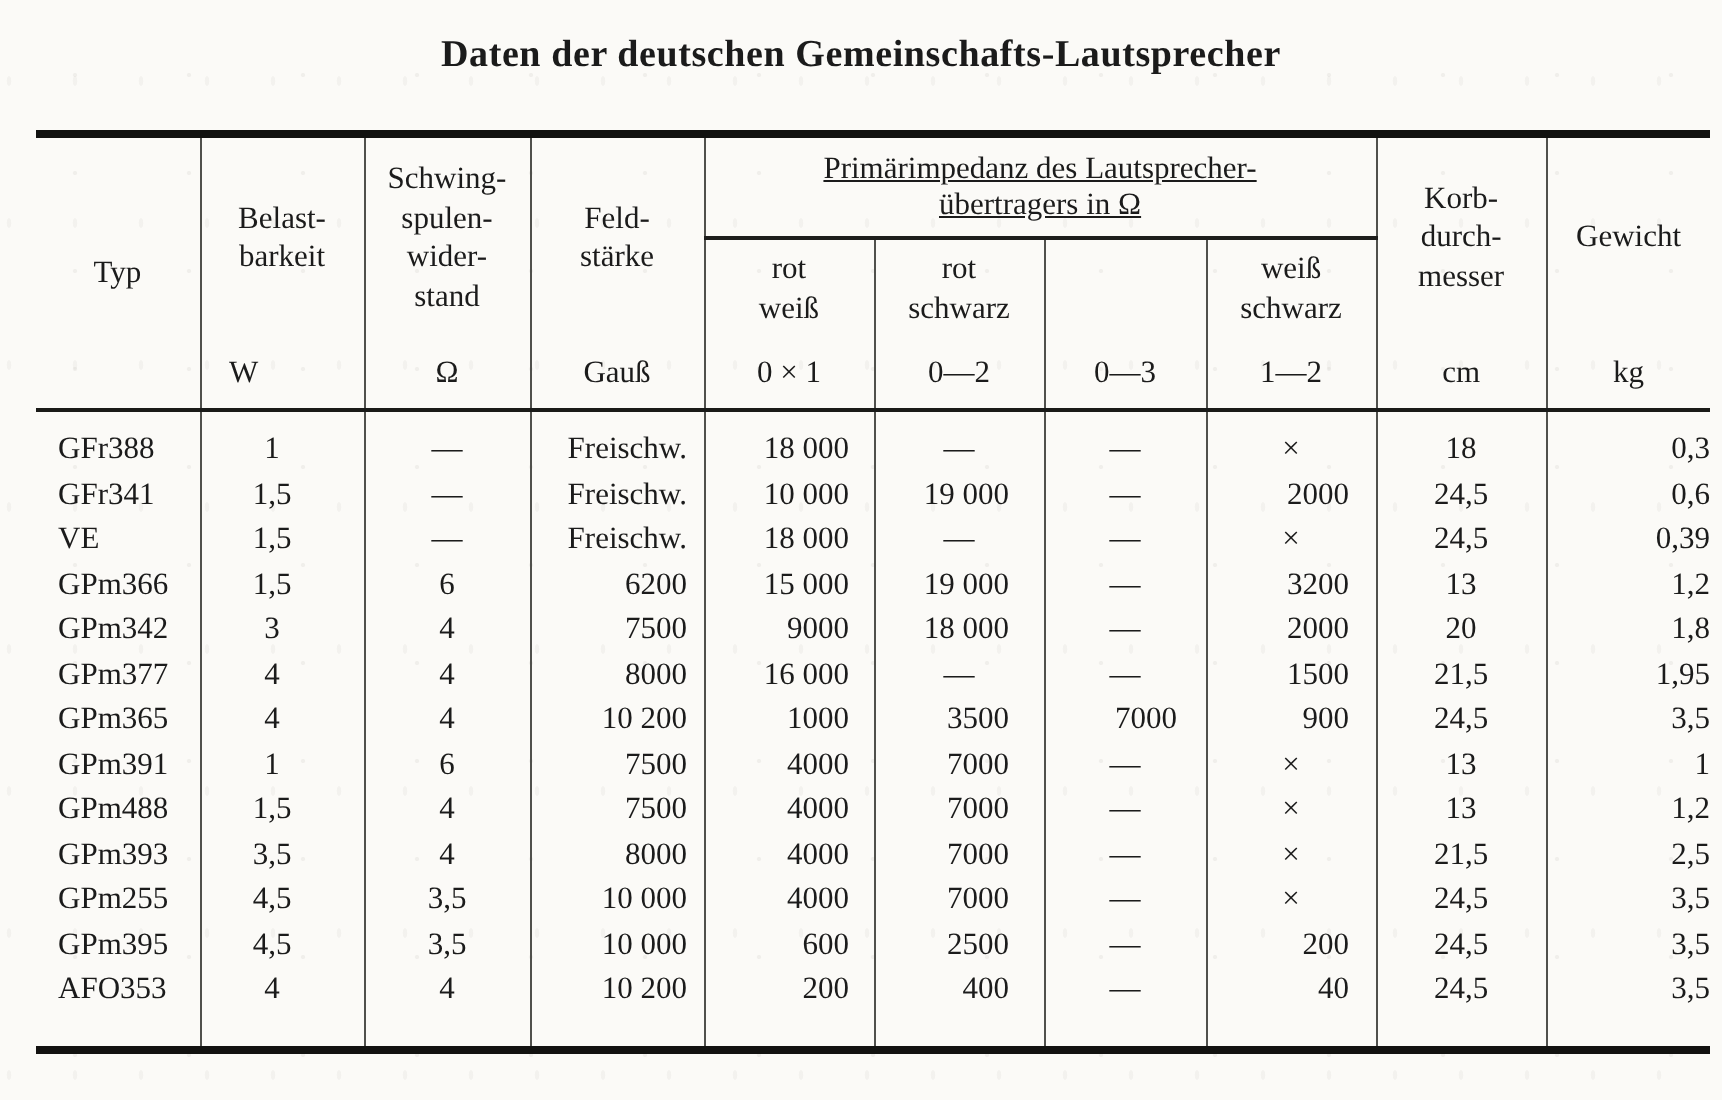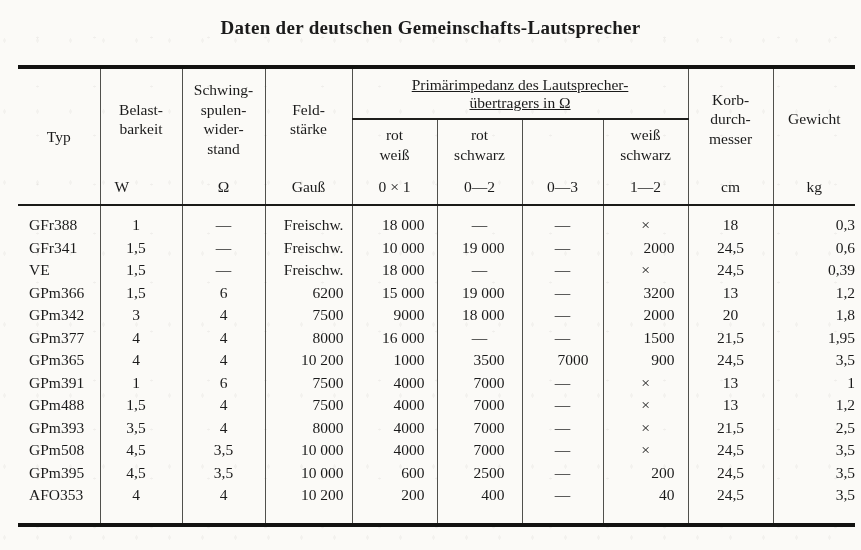--- a/index.html
+++ b/index.html
@@ -287,21 +287,21 @@
           <td class="c-right pr17">7000</td>
           <td class="c-center">—</td>
           <td class="c-center">×</td>
           <td class="c-center">21,5</td>
           <td class="c-left pl15">2,5</td>
         </tr>
         <tr>
           <td>
             <div class="typ-wrap">
               <span>GPm</span>
-              <span>508</span>
+              <span>255</span>
             </div>
           </td>
           <td class="cshift">4,5</td>
           <td class="c-center">3,5</td>
           <td class="c-right pr8">10 000</td>
           <td class="c-right pr12">4000</td>
           <td class="c-right pr17">7000</td>
           <td class="c-center">—</td>
           <td class="c-center">×</td>
           <td class="c-center">24,5</td>

